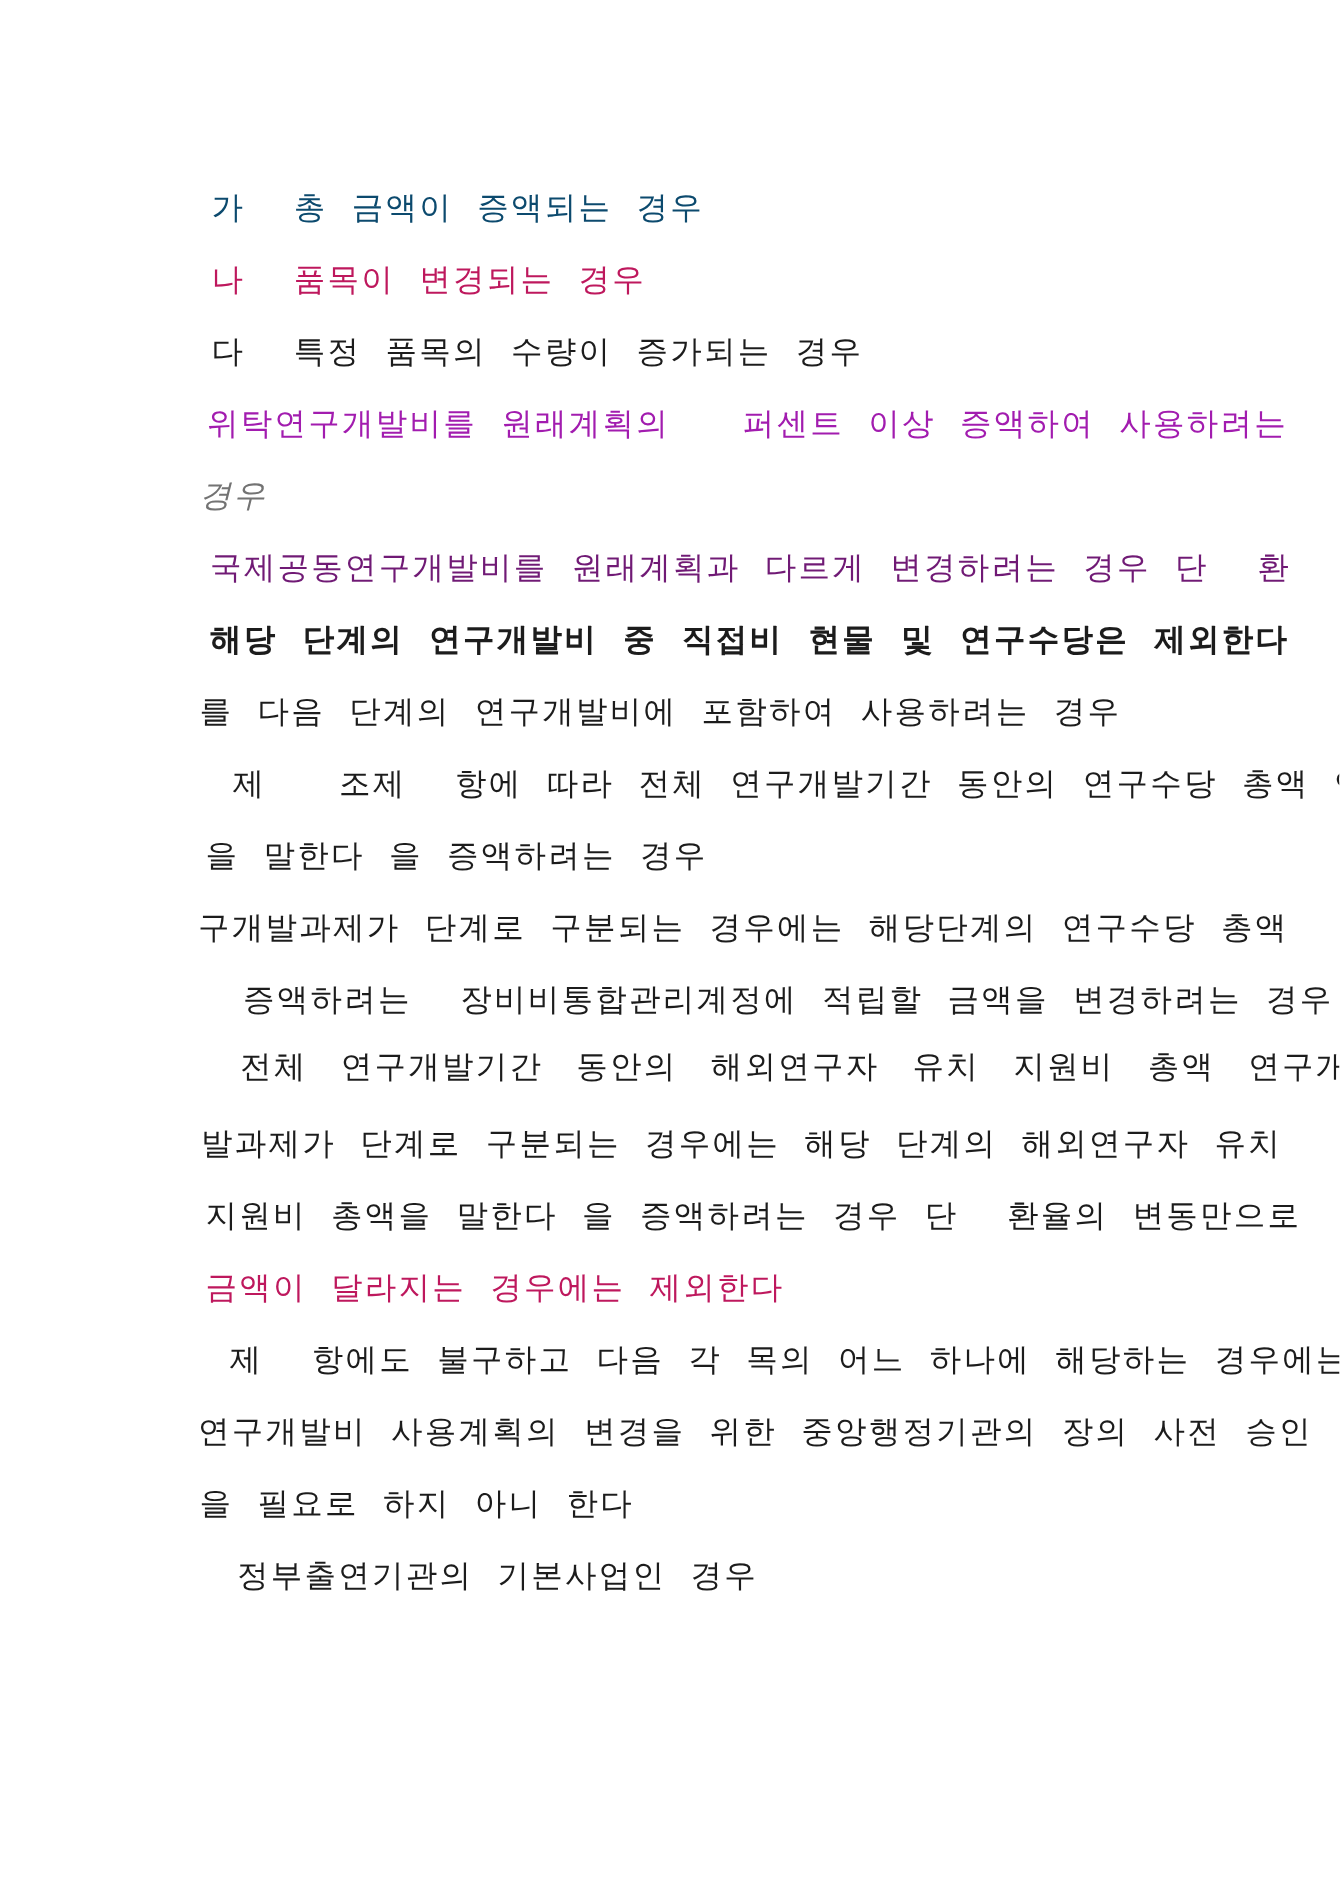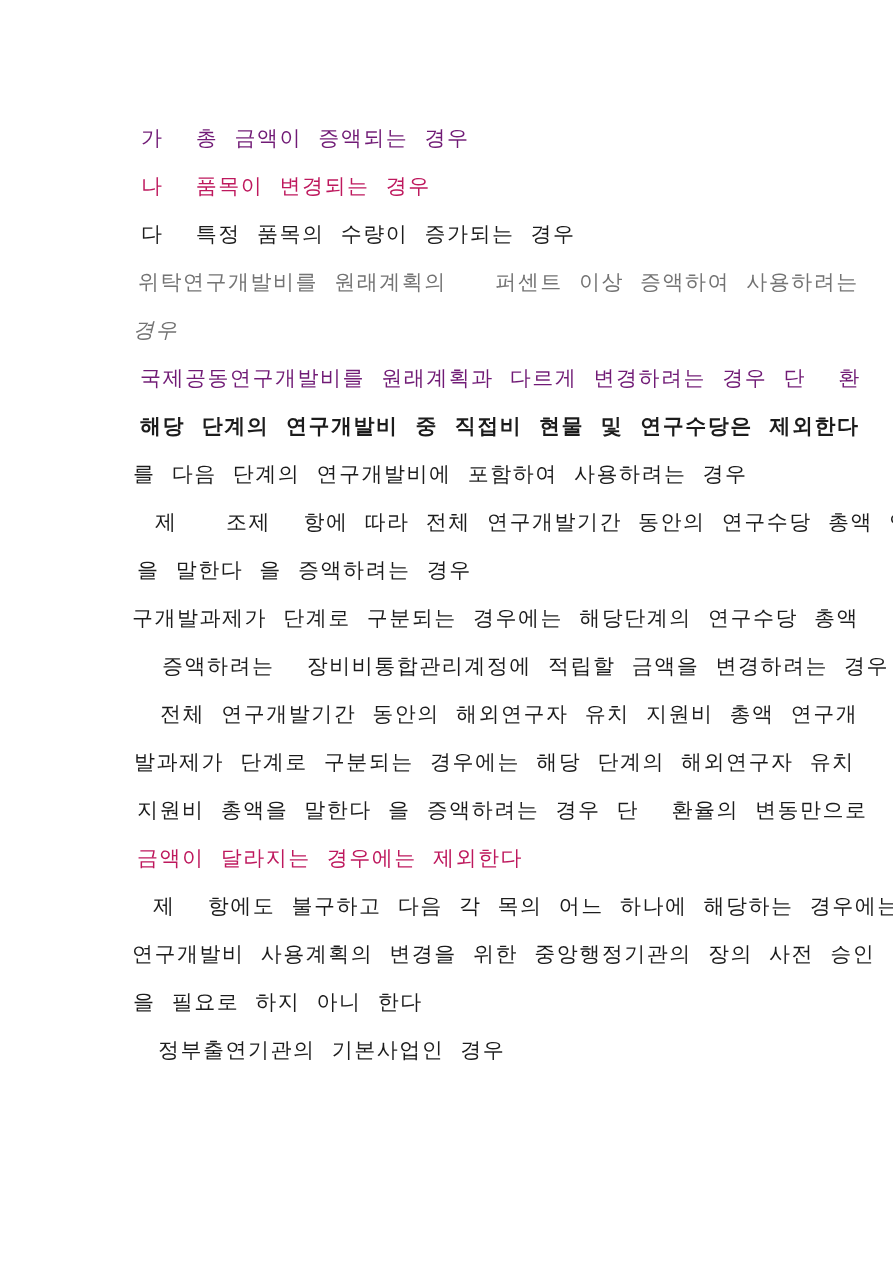--- a/index.html
+++ b/index.html
@@ -31,33 +31,33 @@
     white-space: pre;
     font-weight: 400;
     -webkit-font-smoothing: antialiased;
   }
 </style>
 </head>
 <body>
 
 <div class="page">
   <div class="doc-body" id="doc-body">
-      <div class="doc-line" style="padding-left: 9px; color: #701a75;">가  총 금액이 증액되는 경우</div>
+      <div class="doc-line" style="padding-left: 9px; color: #0c4a6e;">가  총 금액이 증액되는 경우</div>
       <div class="doc-line" style="padding-left: 9px; color: #be185d;">나  품목이 변경되는 경우</div>
       <div class="doc-line" style="padding-left: 9px; color: rgb(28, 28, 28);">다  특정 품목의 수량이 증가되는 경우</div>
-      <div class="doc-line" style="padding-left: 6px; color: #737373;">위탁연구개발비를 원래계획의   퍼센트 이상 증액하여 사용하려는</div>
+      <div class="doc-line" style="padding-left: 6px; color: #a21caf;">위탁연구개발비를 원래계획의   퍼센트 이상 증액하여 사용하려는</div>
       <div class="doc-line" style="padding-left: 1px; color: #737373; font-style: italic;">경우</div>
       <div class="doc-line" style="padding-left: 8px; color: #701a75;">국제공동연구개발비를 원래계획과 다르게 변경하려는 경우 단  환</div>
       <div class="doc-line" style="padding-left: 8px; color: rgb(28, 28, 28); font-weight: bold;">해당 단계의 연구개발비 중 직접비 현물 및 연구수당은 제외한다</div>
       <div class="doc-line" style="padding-left: 1px; color: rgb(28, 28, 28);">를 다음 단계의 연구개발비에 포함하여 사용하려는 경우</div>
       <div class="doc-line" style="padding-left: 23px; color: rgb(28, 28, 28);">제   조제  항에 따라 전체 연구개발기간 동안의 연구수당 총액 연</div>
       <div class="doc-line" style="padding-left: 5px; color: rgb(28, 28, 28);">을 말한다 을 증액하려는 경우</div>
       <div class="doc-line" style="padding-left: 0px; color: rgb(28, 28, 28);">구개발과제가 단계로 구분되는 경우에는 해당단계의 연구수당 총액</div>
       <div class="doc-line" style="padding-left: 30px; color: rgb(28, 28, 28);">증액하려는  장비비통합관리계정에 적립할 금액을 변경하려는 경우</div>
-      <div class="doc-line" style="padding-left: 28px; color: rgb(28, 28, 28);">전체 연구개발기간 동안의 해외연구자 유치 지원비 총액 연구개</div>
+      <div class="doc-line" style="padding-left: 28px; color: rgb(28, 28, 28); font-family: Liberation Mono, monospace;">전체 연구개발기간 동안의 해외연구자 유치 지원비 총액 연구개</div>
       <div class="doc-line" style="padding-left: 2px; color: rgb(28, 28, 28);">발과제가 단계로 구분되는 경우에는 해당 단계의 해외연구자 유치</div>
       <div class="doc-line" style="padding-left: 5px; color: rgb(28, 28, 28);">지원비 총액을 말한다 을 증액하려는 경우 단  환율의 변동만으로</div>
       <div class="doc-line" style="padding-left: 5px; color: #be185d;">금액이 달라지는 경우에는 제외한다</div>
       <div class="doc-line" style="padding-left: 21px; color: rgb(28, 28, 28);">제  항에도 불구하고 다음 각 목의 어느 하나에 해당하는 경우에는</div>
       <div class="doc-line" style="padding-left: 0px; color: rgb(28, 28, 28);">연구개발비 사용계획의 변경을 위한 중앙행정기관의 장의 사전 승인</div>
       <div class="doc-line" style="padding-left: 1px; color: rgb(28, 28, 28);">을 필요로 하지 아니 한다</div>
       <div class="doc-line" style="padding-left: 26px; color: rgb(28, 28, 28);">정부출연기관의 기본사업인 경우</div>
     </div>
 </div>
 

